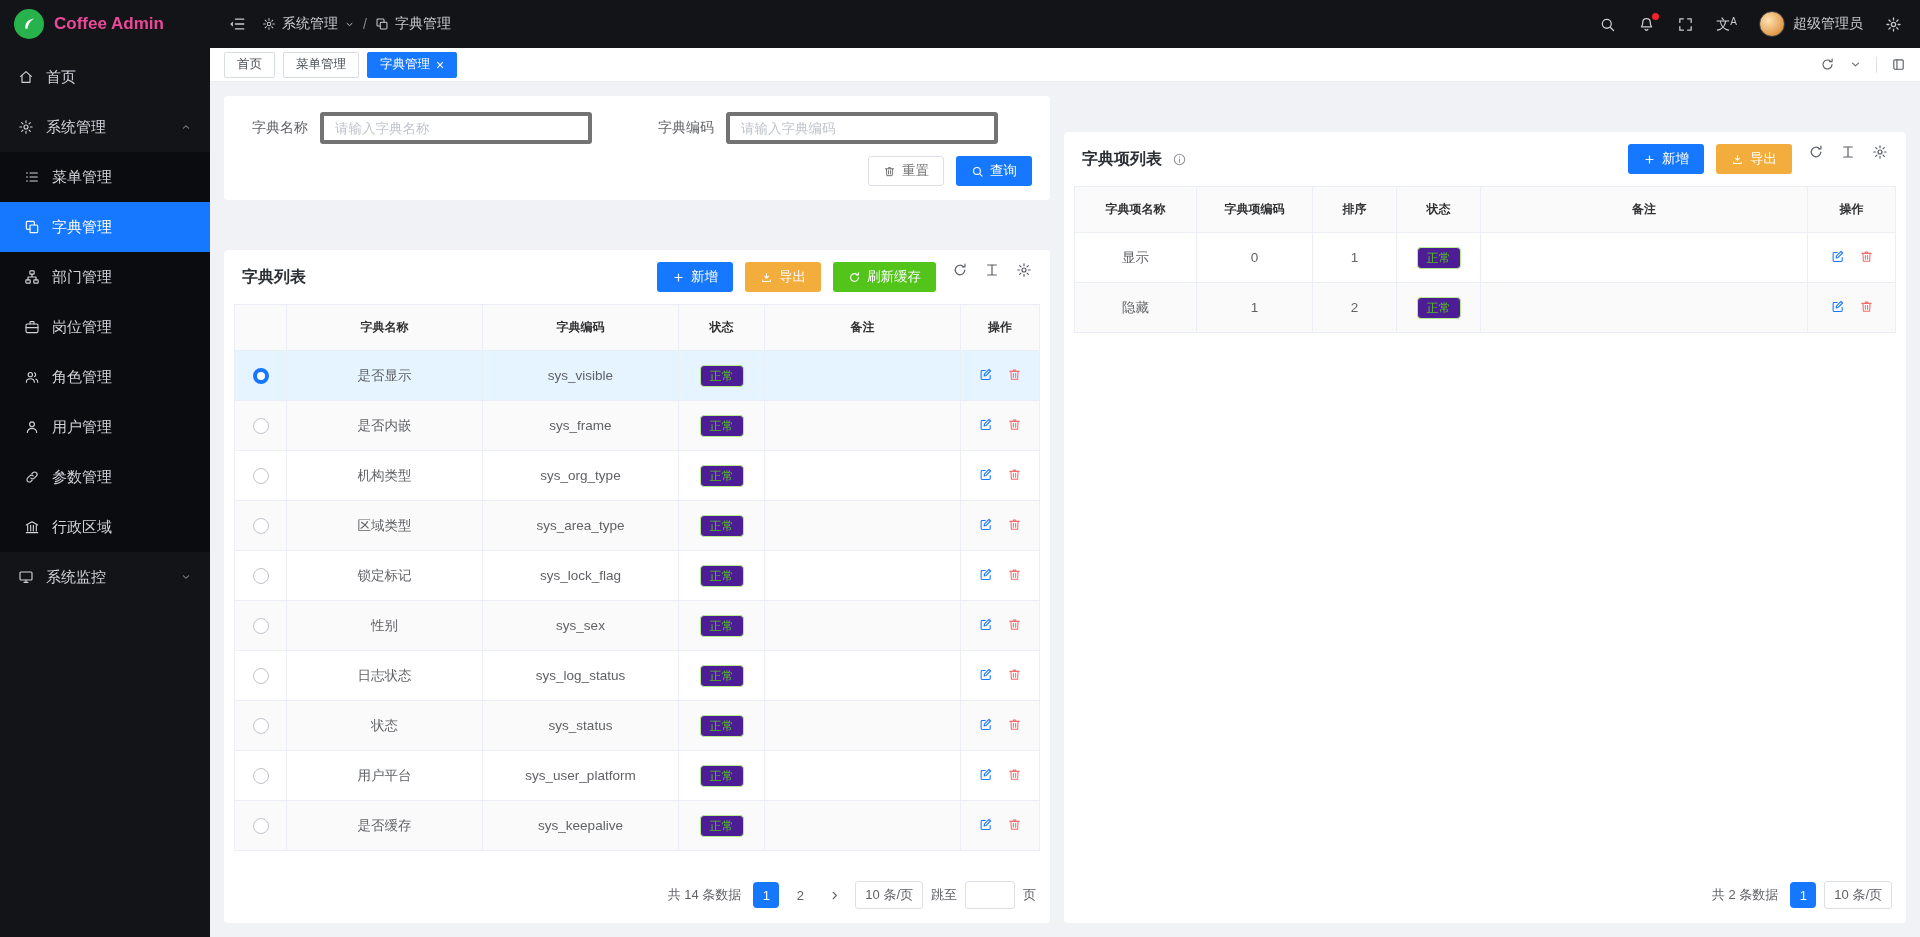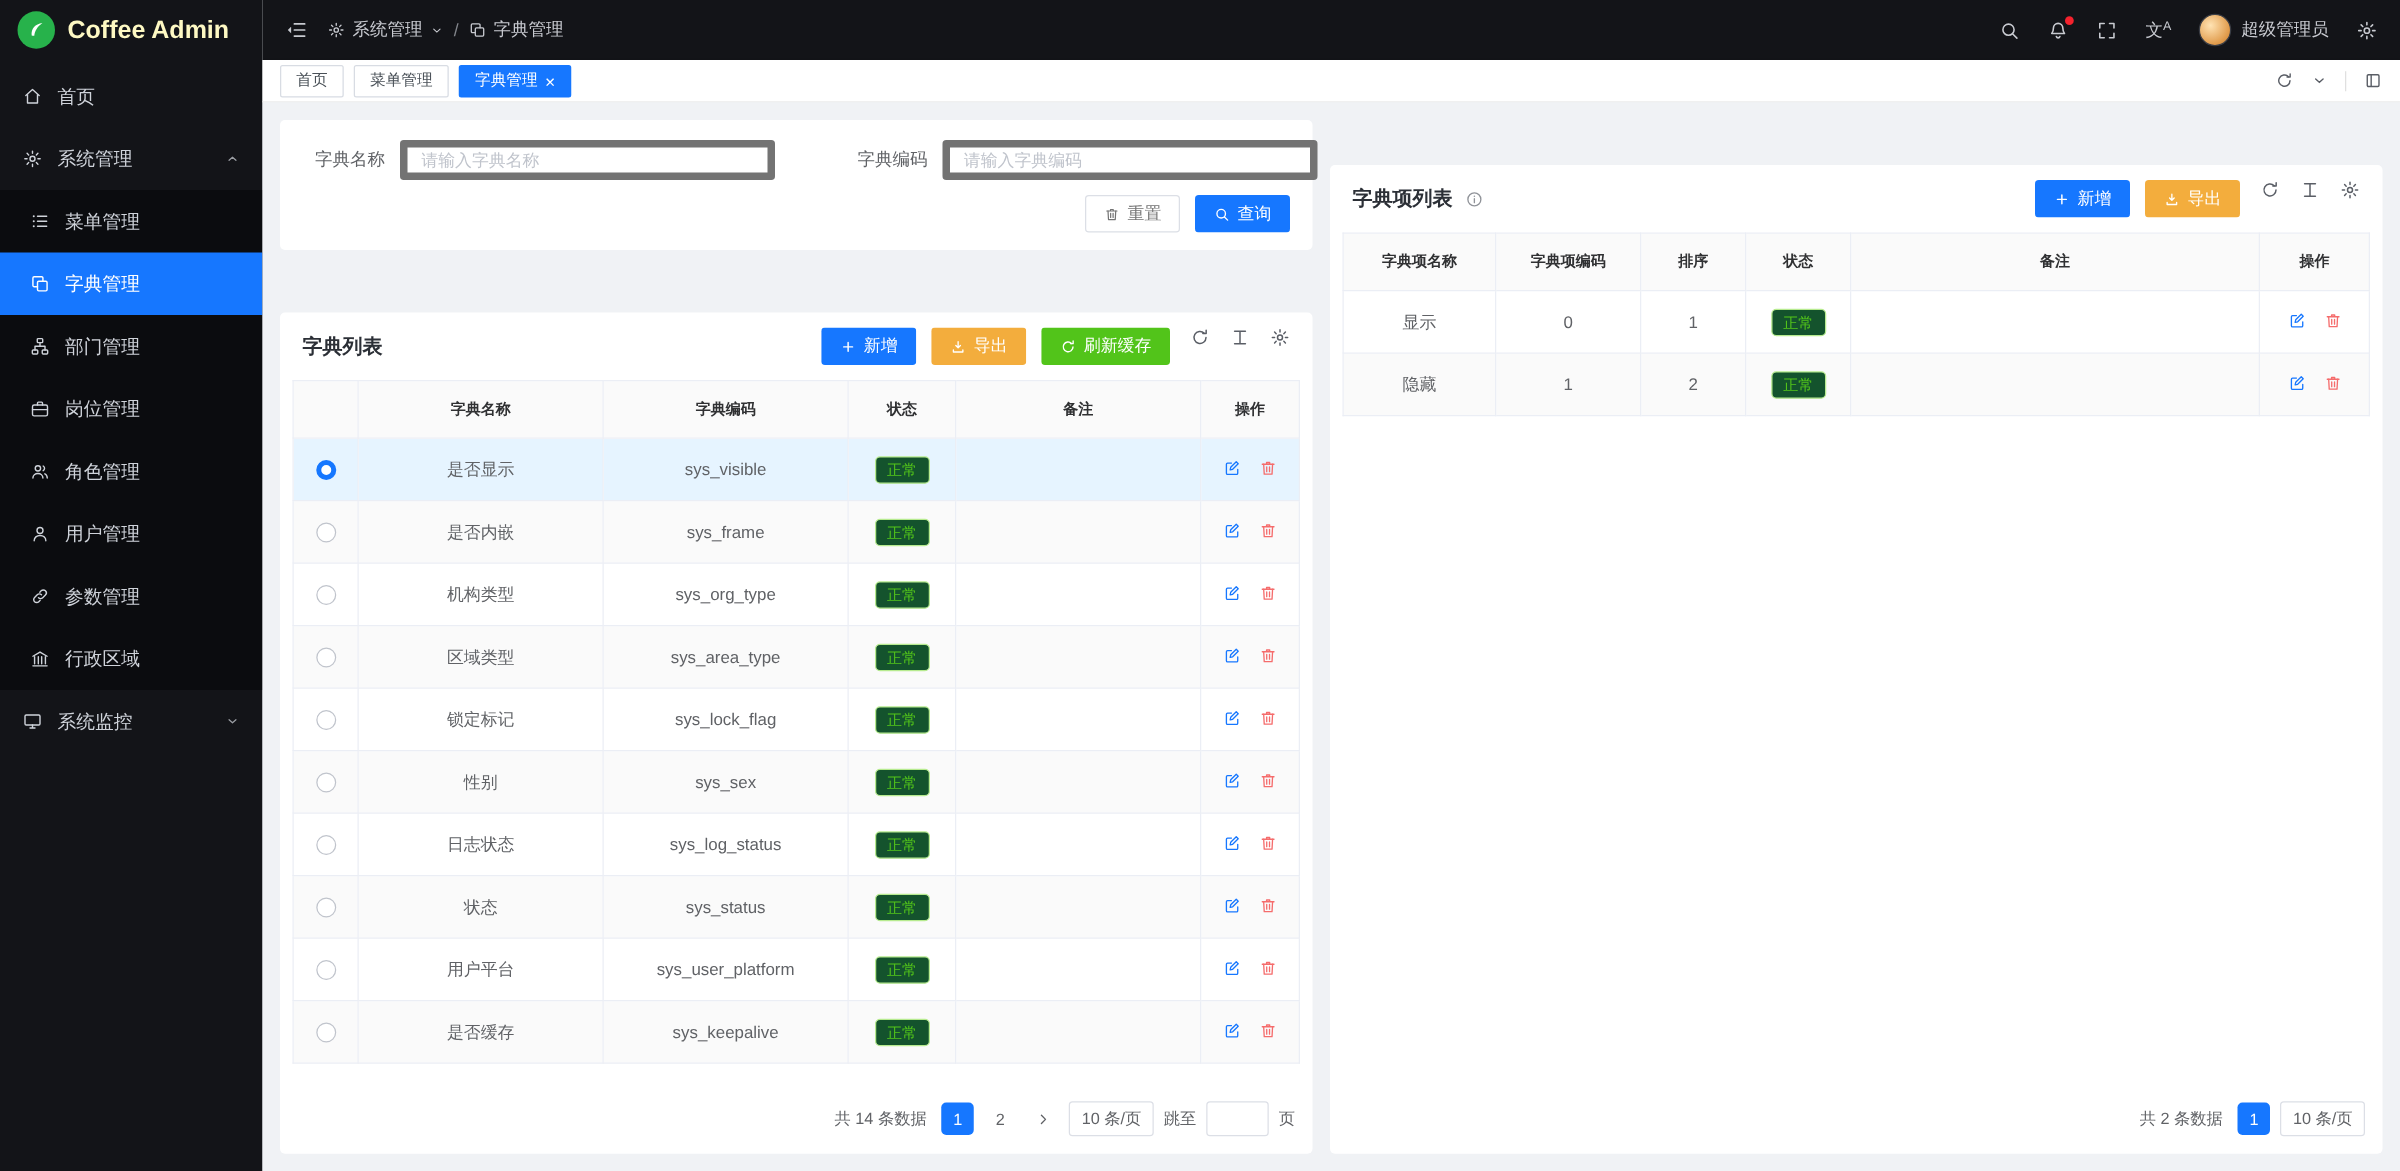--- a/index.html
+++ b/index.html
@@ -7,21 +7,21 @@
     font-family:"Liberation Sans","DejaVu Sans",sans-serif; font-size:14px; color:#333; background:#f0f2f5; }
   svg { flex-shrink:0; display:block; }
   [data-interactable="true"] { cursor:pointer; }
 
   .app { display:flex; width:100%; height:100%; }
 
   
   .sidebar { width:210px; background:#131418; flex-shrink:0; display:flex; flex-direction:column; }
   .logo { height:48px; display:flex; align-items:center; gap:10px; padding:0 14px; }
   .logo-circle { width:30px; height:30px; border-radius:50%; background:#27b24b; display:flex; align-items:center; justify-content:center; }
-  .logo-text { color:#fef9c3; font-size:20px; font-weight:700; white-space:nowrap; }
+  .logo-text { color:#ec4899; font-size:17px; font-weight:700; white-space:nowrap; }
   .menu { flex:1; padding-top:4px; overflow:hidden; }
   .m-item { height:50px; display:flex; align-items:center; gap:12px; padding:0 18px; color:#cfd3da; font-size:15px; }
   .m-item .lbl { white-space:nowrap; }
   .m-item .chev { margin-left:auto; color:#9a9da3; }
   .submenu { background:#0b0c0f; }
   .submenu .m-item { padding-left:24px; }
   .m-item.active { background:#1677ff; color:#fff; }
 
   
   .main { flex:1; display:flex; flex-direction:column; min-width:0; }
@@ -52,21 +52,21 @@
   .content { flex:1; display:flex; gap:14px; padding:14px; min-height:0; background:#f0f2f5; }
   .left-col { width:826px; flex-shrink:0; display:flex; flex-direction:column; gap:14px; min-height:0; }
   .card { background:#fff; border-radius:4px; }
 
   
   .search-card { padding:16px 18px 14px; }
   .sf-row { display:flex; align-items:center; }
   .sf-field { display:flex; align-items:center; }
   .sf-field + .sf-field { margin-left:56px; }
   .sf-label { width:66px; text-align:right; margin-right:12px; color:#606266; }
-  .inp { width:300px; height:32px; border:6px solid #737373; border-radius:3px; padding:0 11px;
+  .inp { width:272px; height:32px; border:4px solid #737373; border-radius:3px; padding:0 11px;
     font-size:13.5px; color:#333; outline:none; font-family:inherit; }
   .inp::placeholder { color:#c0c4cc; }
   .sf-actions { display:flex; justify-content:flex-end; gap:12px; margin-top:12px; }
 
   
   .btn { height:30px; padding:0 14px; border-radius:3px; border:1px solid transparent;
     display:inline-flex; align-items:center; gap:6px; font-size:13.5px; background:#fff; font-family:inherit; }
   .btn.plain { border-color:#dcdfe6; color:#737373; }
   .btn.primary { background:#1677ff; color:#fff; }
   .btn.warning { background:#f3ad3d; color:#fff; }
@@ -87,21 +87,21 @@
   th { height:46px; font-size:12px; font-weight:600; color:#303133; background:#fafafa; }
   td { height:50px; font-size:13.5px; color:#606266; }
   tbody tr:nth-child(even) { background:#fafafa; }
   tbody tr.selected { background:#e6f4ff !important; }
 
   .radio { width:16px; height:16px; border-radius:50%; border:1px solid #c0c4cc; background:#fff;
     display:inline-block; vertical-align:middle; }
   .radio.checked { border:4.5px solid #1677ff; }
 
   .badge { display:inline-block; padding:1px 9px; font-size:12px; line-height:18px; color:#52c41a;
-    background:#14532d; border:1px solid #b7eb8f; border-radius:4px; }
+    background:#4c1d95; border:1px solid #b7eb8f; border-radius:4px; }
 
   .ops { display:inline-flex; gap:14px; align-items:center; }
   .op { display:inline-flex; }
   .op.edit { color:#1677ff; }
   .op.del { color:#f56c6c; }
 
   
   .pager { margin-top:auto; display:flex; align-items:center; justify-content:flex-end; gap:8px;
     padding:12px 4px 4px; font-size:13px; color:#606266; }
   .pager .total { margin-right:4px; }

